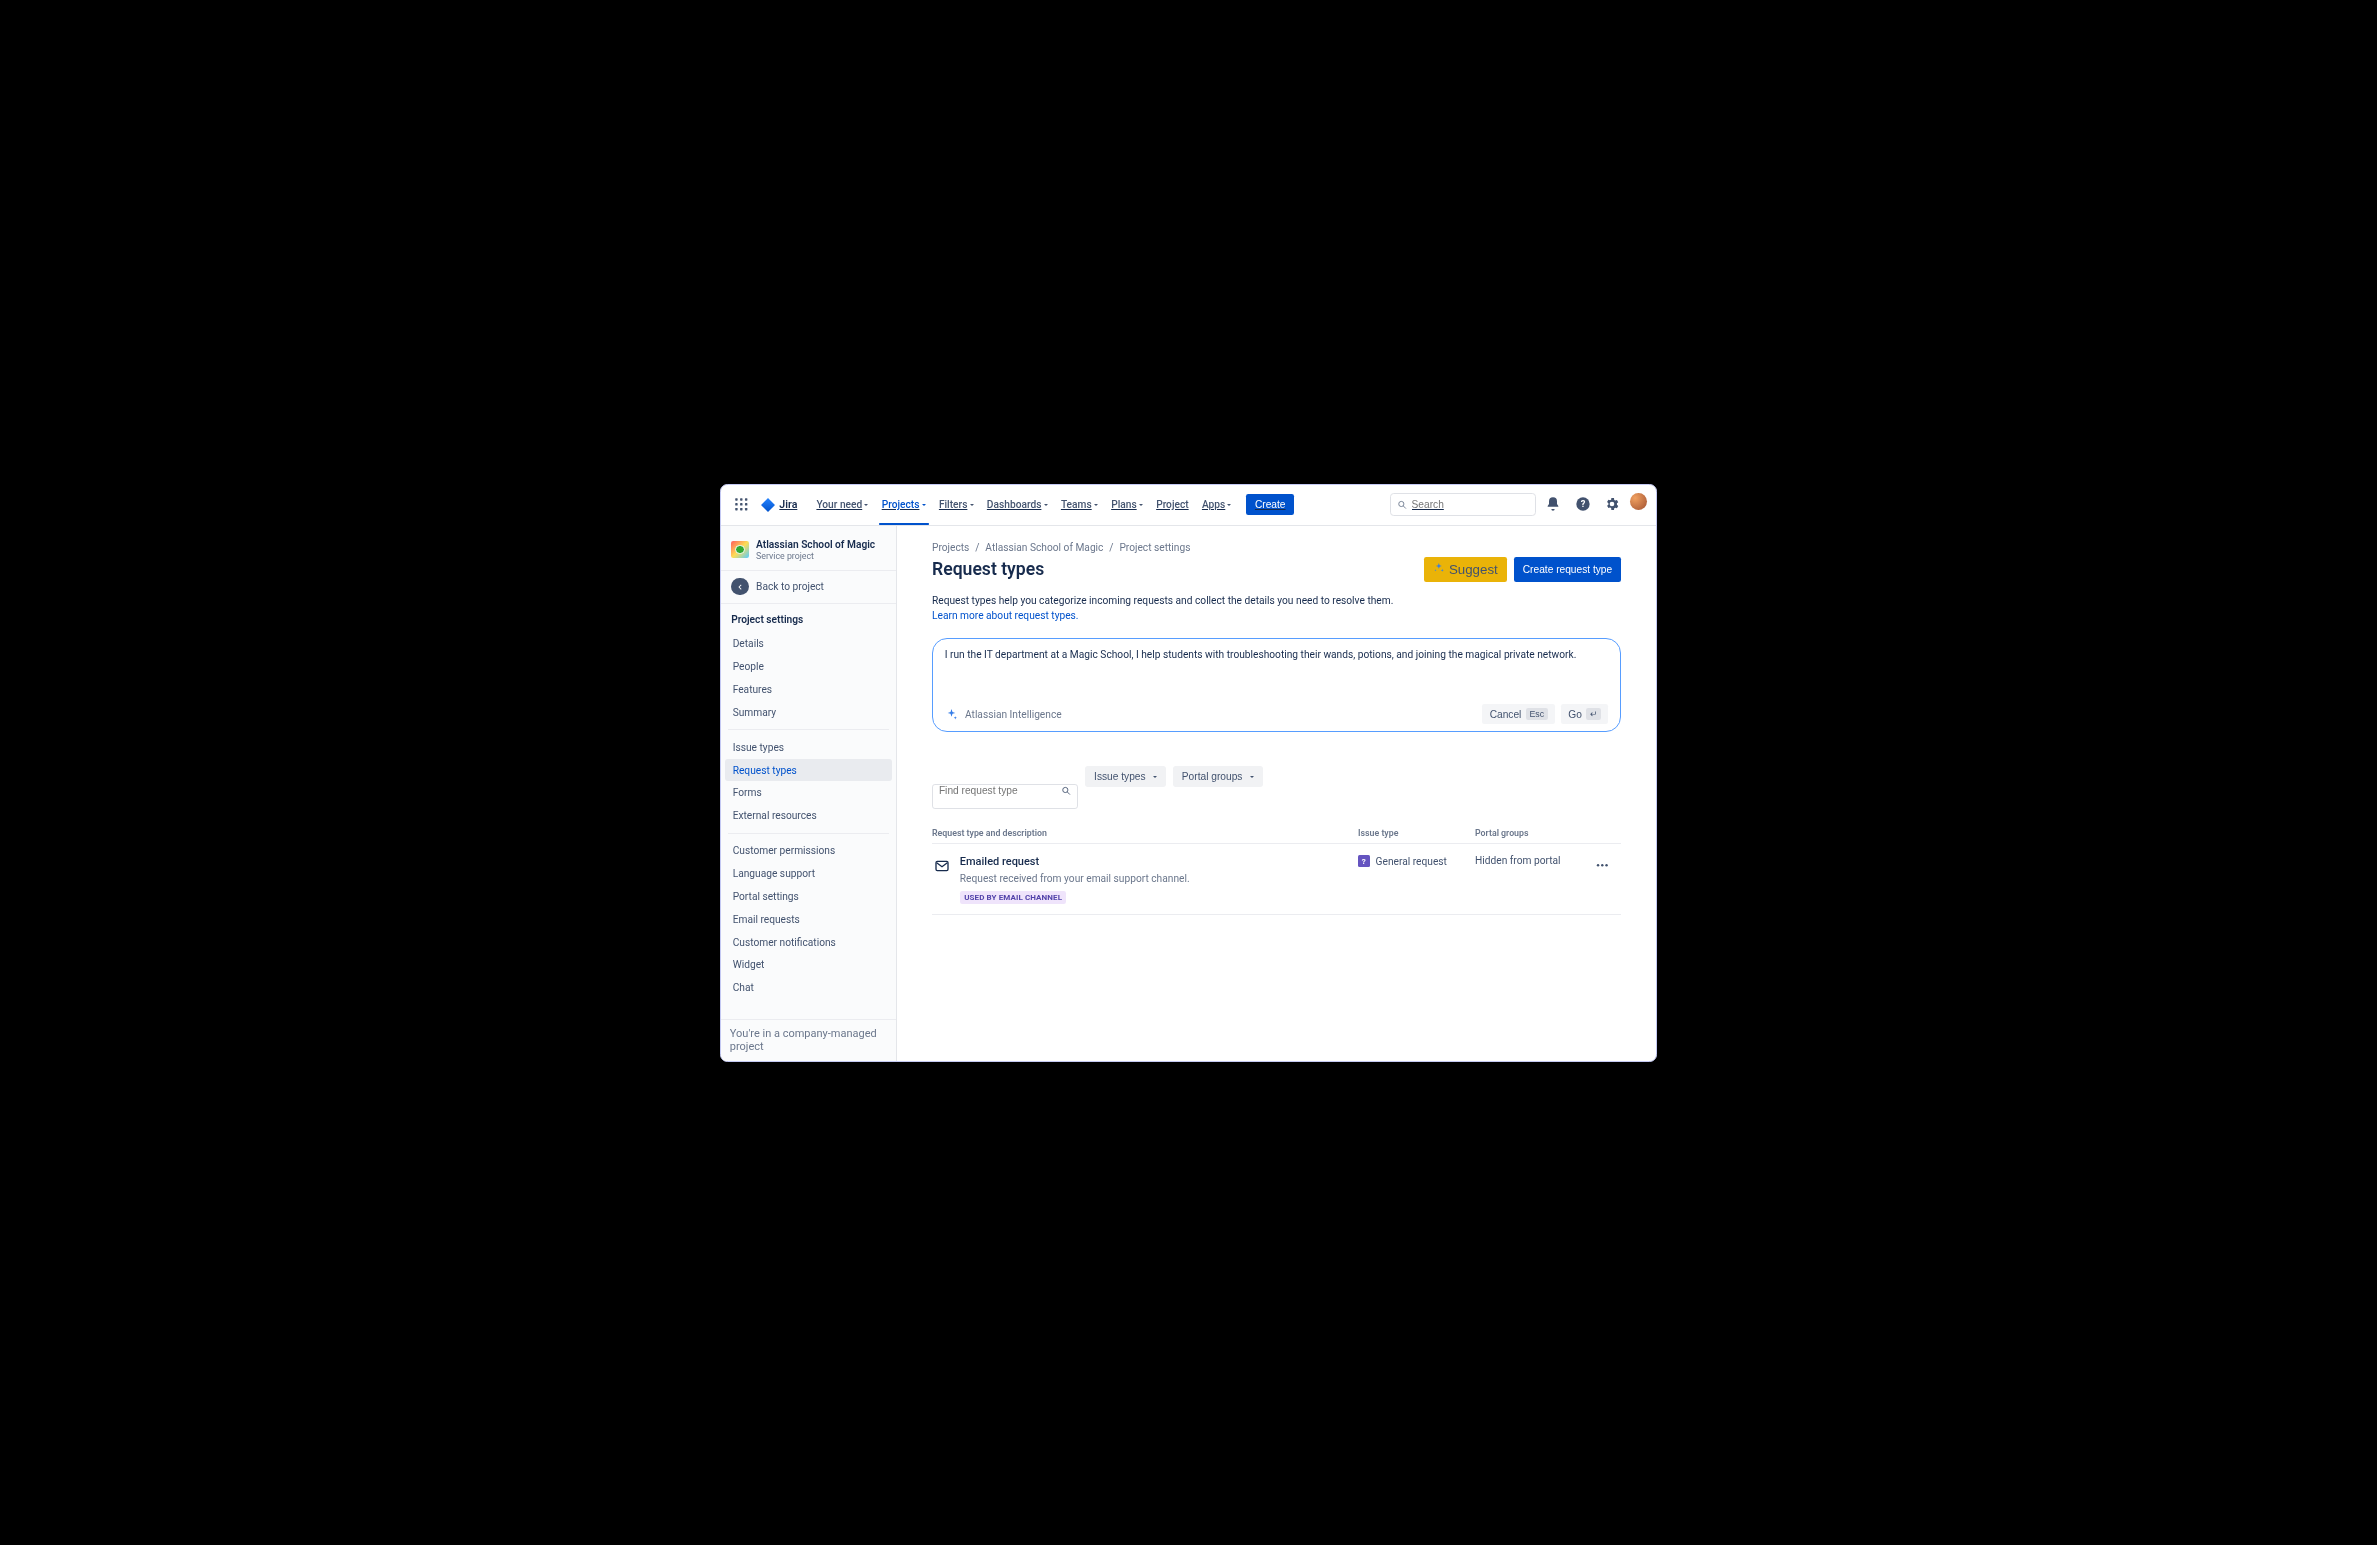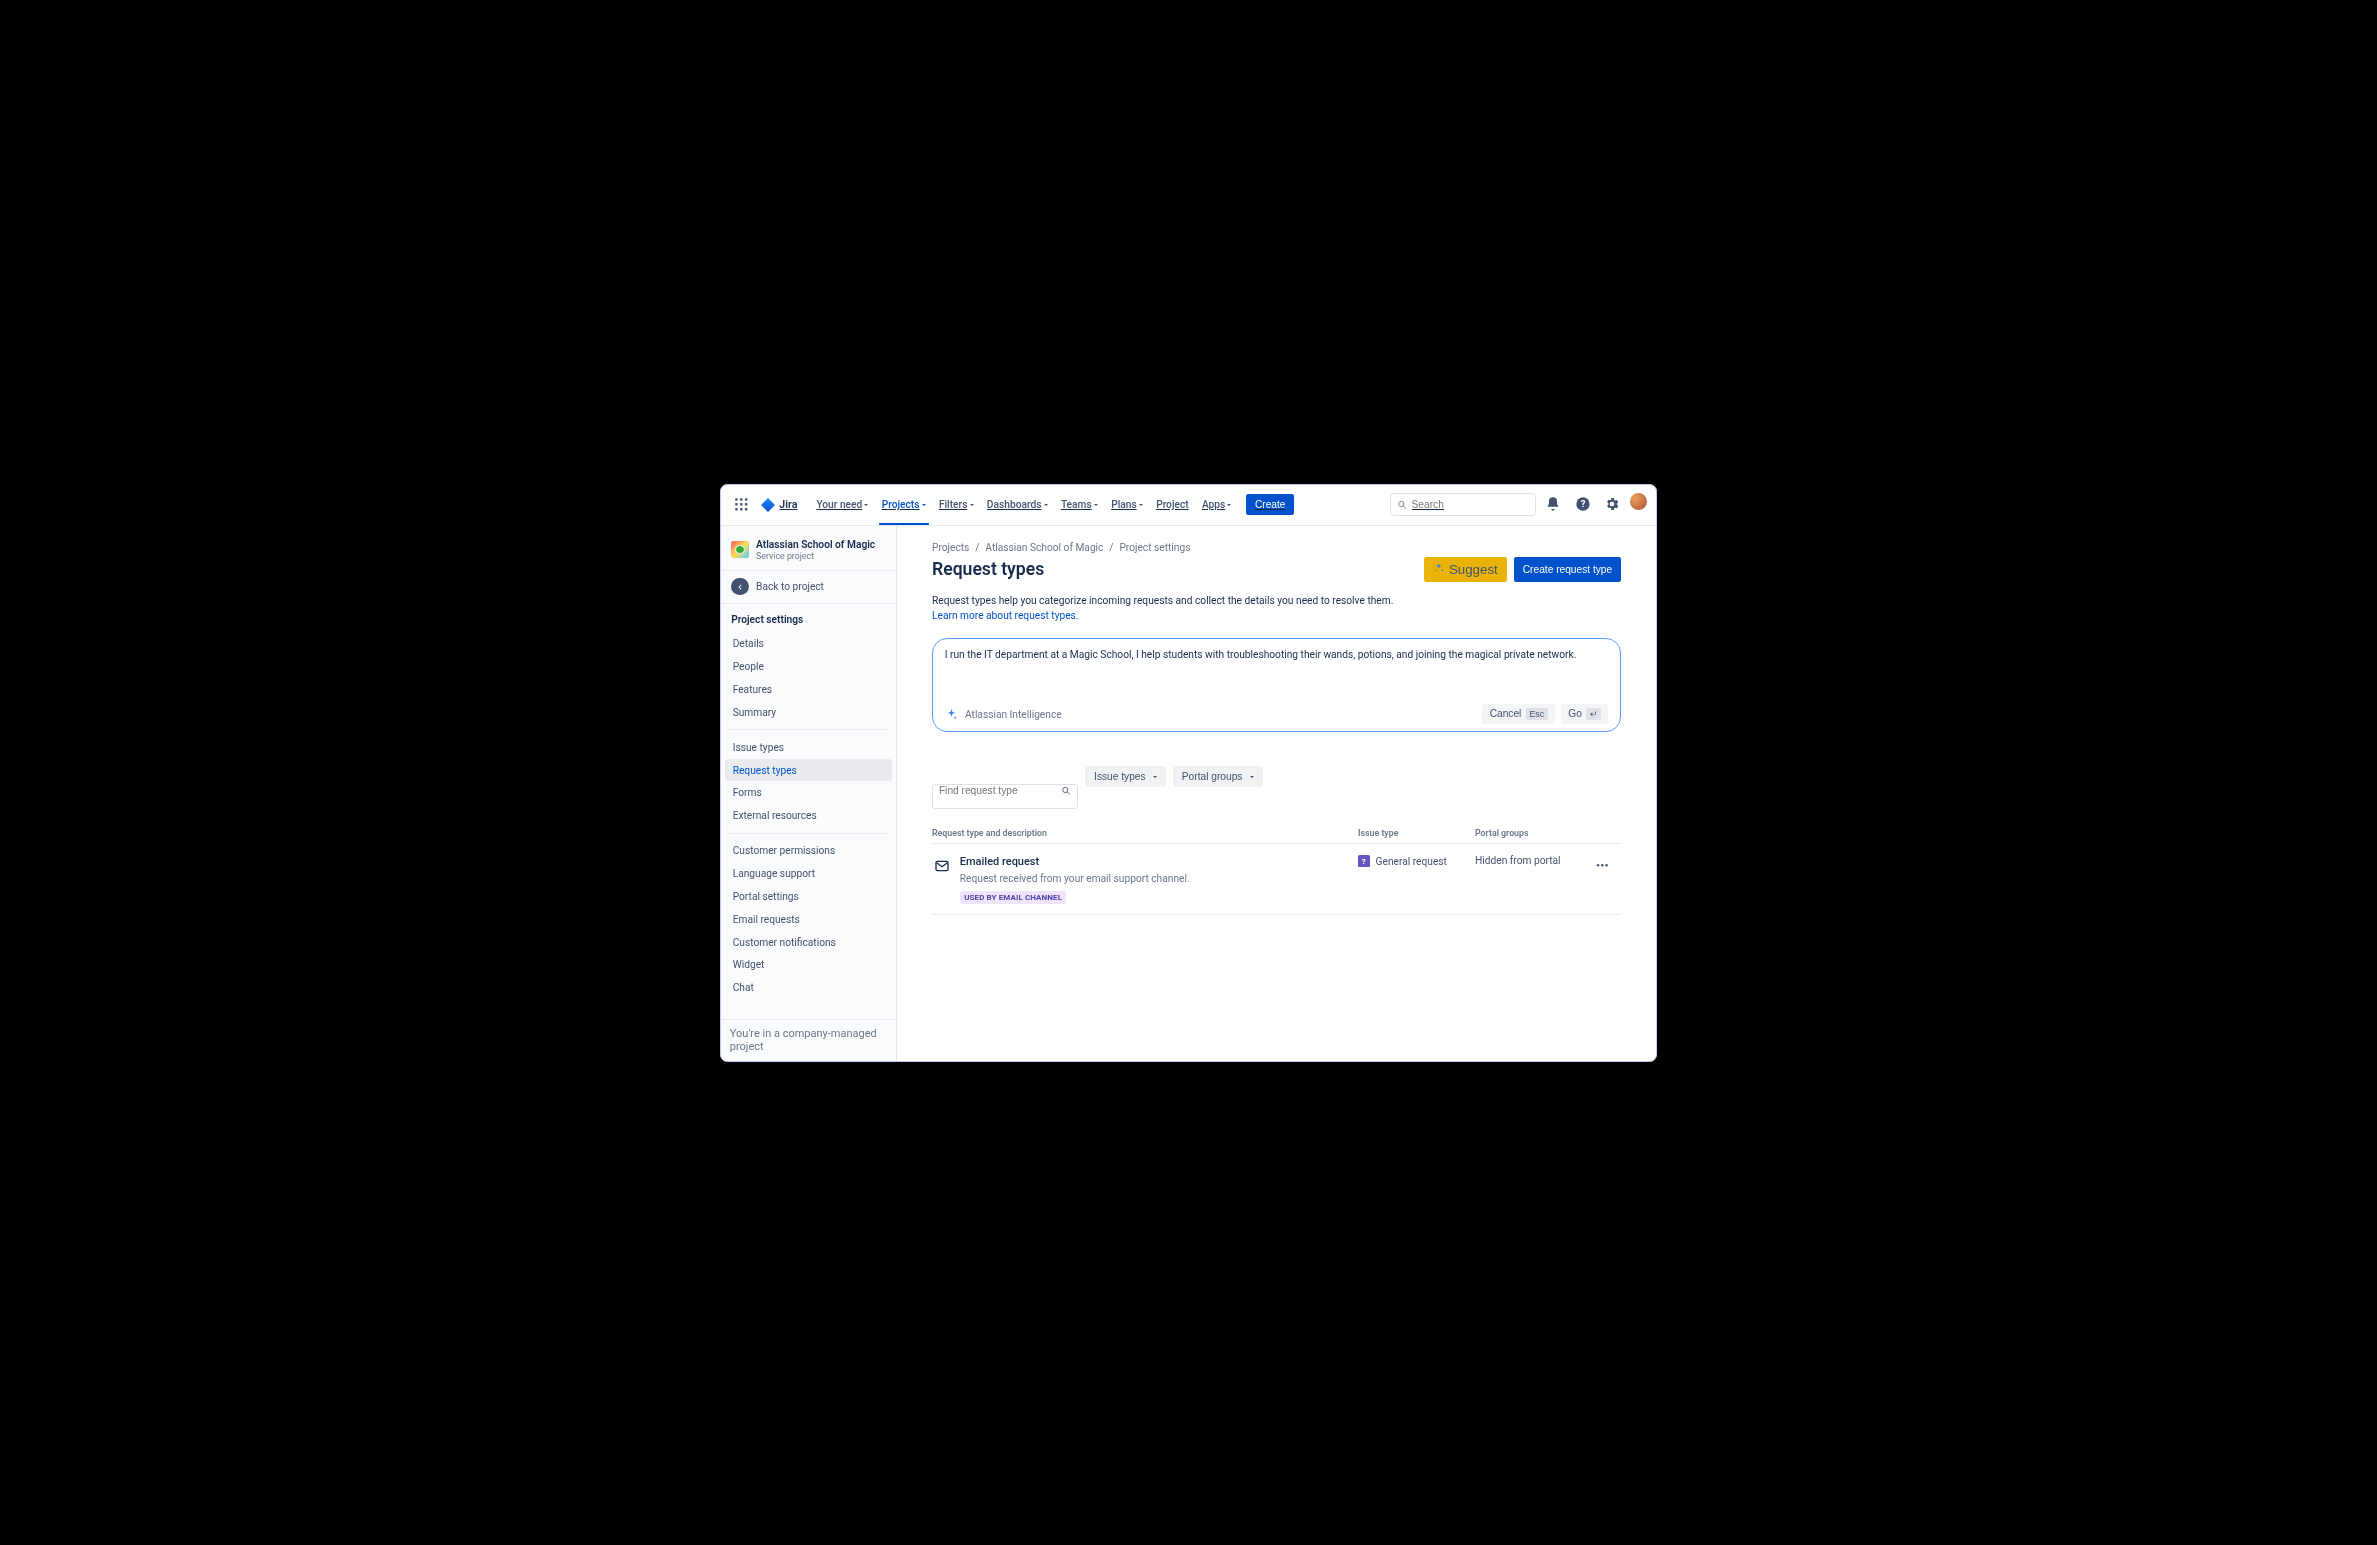--- a/index.html
+++ b/index.html
@@ -175,21 +175,21 @@
   }
   .ai-footer {
     display:flex; align-items:center; justify-content:space-between;
     margin-top:5.9px;
   }
   .ai-left { display:flex; align-items:center; gap:7.3px; color:#6B778C; font-size:10.2px; }
   .ai-right { display:flex; align-items:center; gap:5.9px; }
   .pill-btn {
     background:#f4f5f7; border:none; padding:4.4px 7.3px; border-radius:2.2px;
     color:#42526E; font-size:10.2px; cursor:pointer;
-    display:flex;align-items:flex-start;gap:4.4px;
+    display:flex;align-items:flex-end;gap:4.4px;
   }
   .key-chip {
     display:inline-block; background:#DFE1E6; padding:0.7px 3.7px;
     border-radius:2.2px; font-size:8.8px; color:#42526E;
   }
   
   .filter-row { display:flex; gap:7.3px; margin-top:11.7px; align-items:center; }
   .search-input {
     width:146px; height:25px; border:1.5px solid #dfe1e6; border-radius:2.9px;
     display:flex;align-items:flex-start;padding:0 5.9px;gap:4.4px;margin-top:40px;

